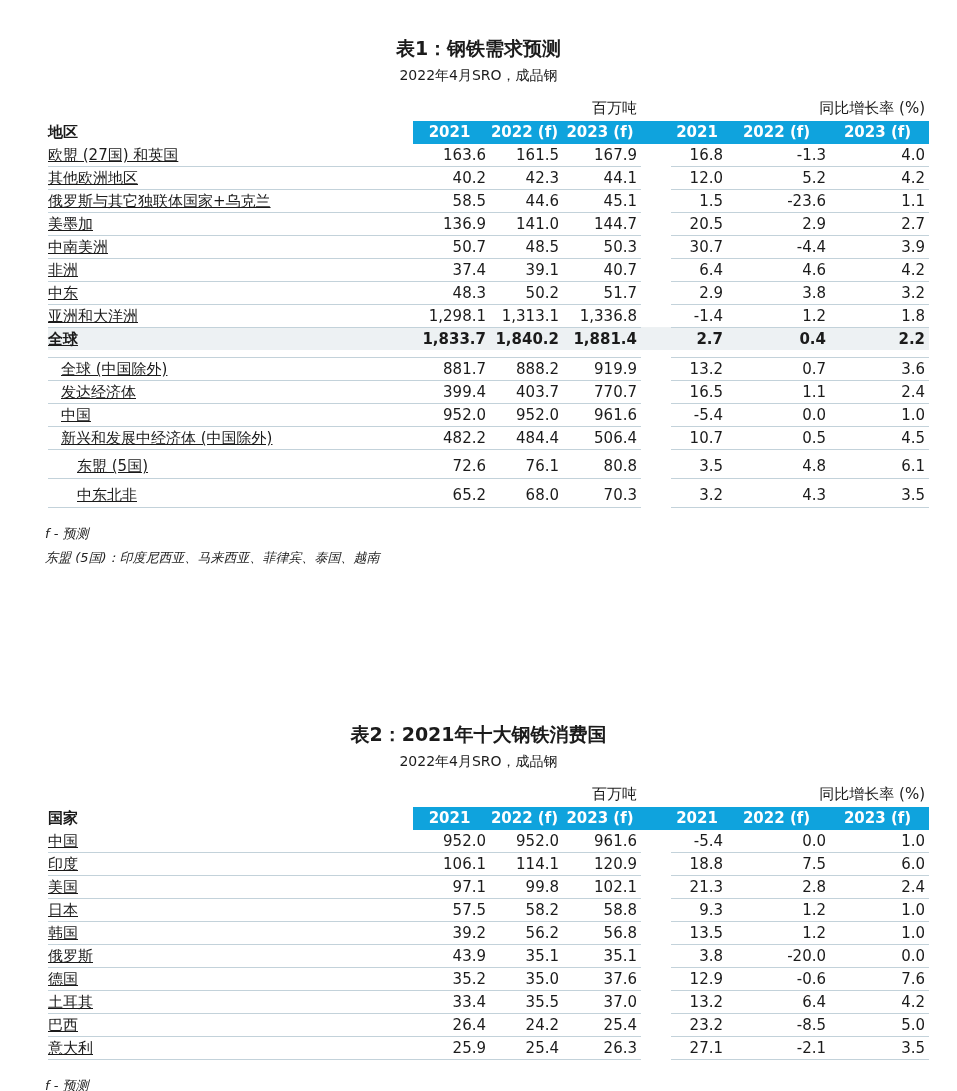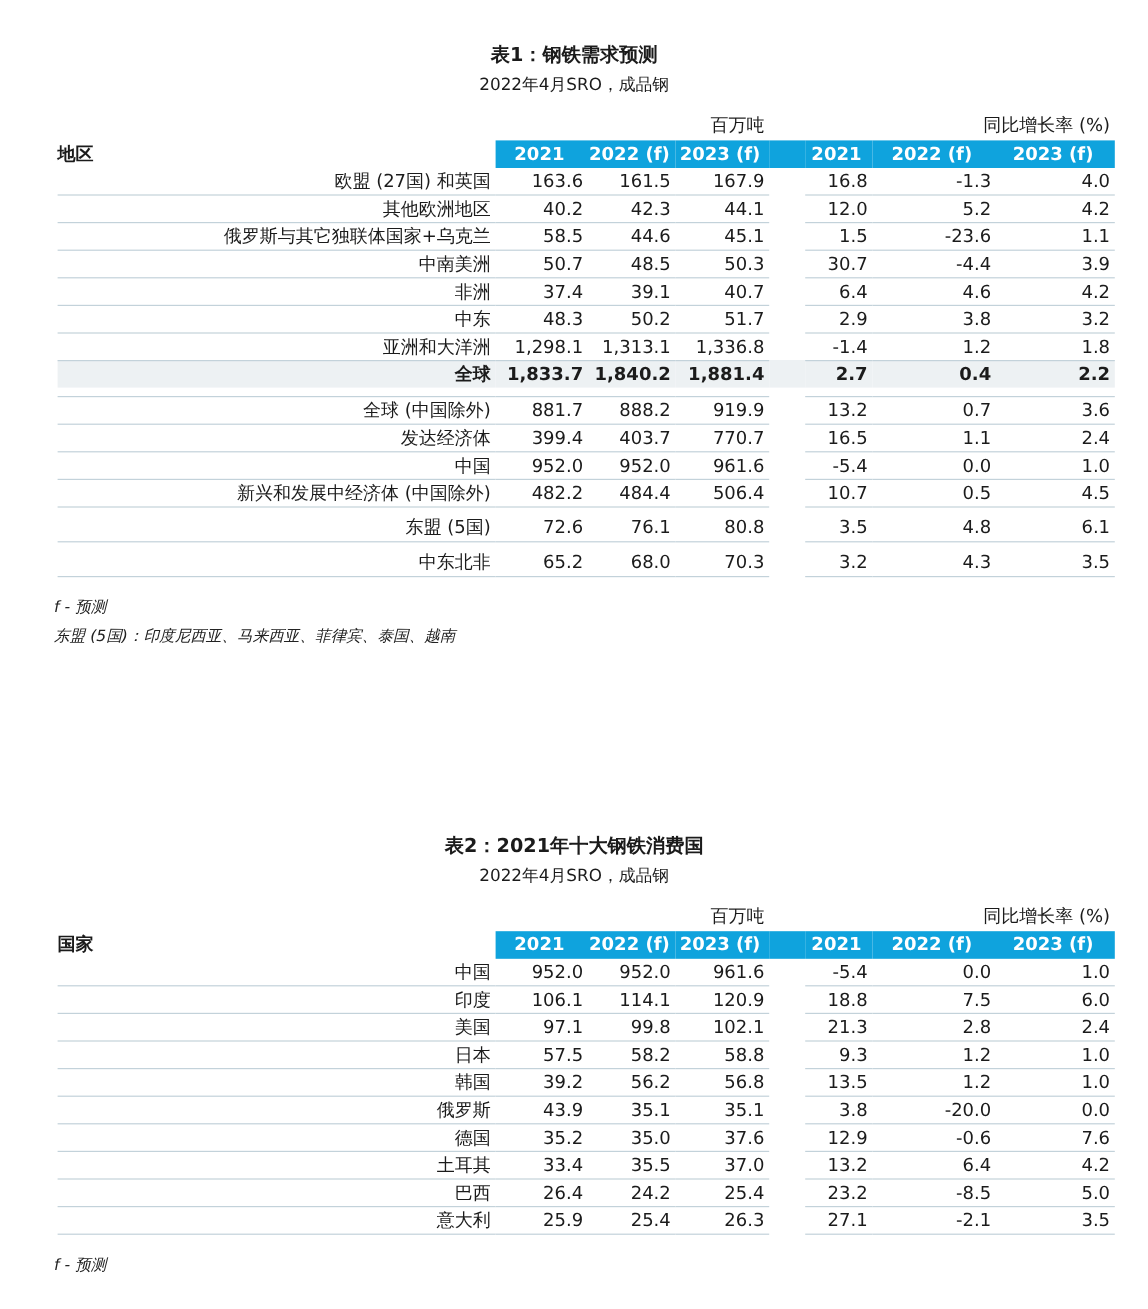--- a/index.html
+++ b/index.html
@@ -10,21 +10,21 @@
     --text:#1B1B1B;
   }
   *{box-sizing:border-box;}
   html,body{margin:0;padding:0;}
   body{
     width:957px;height:1091px;overflow:hidden;background:#fff;
     font-family:"DejaVu Sans","Liberation Sans",sans-serif;
     color:var(--text);
   }
   .doc{padding-top:36px;}
-  .t-title{font-size:16px;font-weight:bold;text-align:center;line-height:1.3;}
+  .t-title{font-size:19px;font-weight:bold;text-align:center;line-height:1.3;}
   .t-subtitle{font-size:14px;text-align:center;margin-top:5px;line-height:1.3;}
   table{
     border-collapse:collapse;table-layout:fixed;
     width:881px;margin-left:48px;margin-top:16px;
   }
   col.c-label{width:365px;}
   col.c1{width:77px;} col.c2{width:73px;} col.c3{width:78px;}
   col.c-gap{width:30px;}
   col.c4{width:56px;} col.c5{width:103px;} col.c6{width:99px;}
   td,th{font-size:15px;line-height:16px;}
@@ -33,21 +33,21 @@
     background:var(--header-bg);color:var(--header-text);
     font-weight:bold;text-align:center;padding:3px 4px 4px 0;border:none;
   }
   .head-row th.label{
     background:#fff;color:var(--text);text-align:left;padding-left:0;
   }
   tbody td{
     text-align:right;padding:3px 4px 3px 0;
     border-bottom:1px solid var(--separator);
   }
-  tbody td.label{text-align:right;padding-left:0;}
+  tbody td.label{text-align:left;padding-left:0;text-decoration:underline;}
   tbody td.gap{border-bottom:none;}
   tr.hl td{background:var(--hl);font-weight:bold;border-bottom:none;}
   tr.spacer td{height:8px;padding:0;border-bottom:1px solid var(--separator);}
   tr.spacer td.gap{border-bottom:none;}
   tr.tall td{padding-top:8px;padding-bottom:4px;}
   .indent1{padding-left:13px !important;}
   .indent2{padding-left:29px !important;}
   .footnotes{margin-left:45px;margin-top:14px;}
   .fn{font-style:italic;font-size:13px;line-height:24px;color:#222;}
   .sec2{margin-top:152px;}
@@ -114,20 +114,30 @@
             <td class="label">俄罗斯与其它独联体国家+乌克兰</td>
             <td>58.5</td>
             <td>44.6</td>
             <td>45.1</td>
             <td class="gap"></td>
             <td>1.5</td>
             <td>-23.6</td>
             <td>1.1</td>
           </tr>
           <tr>
+            <td class="label">美墨加</td>
+            <td>136.9</td>
+            <td>141.0</td>
+            <td>144.7</td>
+            <td class="gap"></td>
+            <td>20.5</td>
+            <td>2.9</td>
+            <td>2.7</td>
+          </tr>
+          <tr>
             <td class="label">中南美洲</td>
             <td>50.7</td>
             <td>48.5</td>
             <td>50.3</td>
             <td class="gap"></td>
             <td>30.7</td>
             <td>-4.4</td>
             <td>3.9</td>
           </tr>
           <tr>

